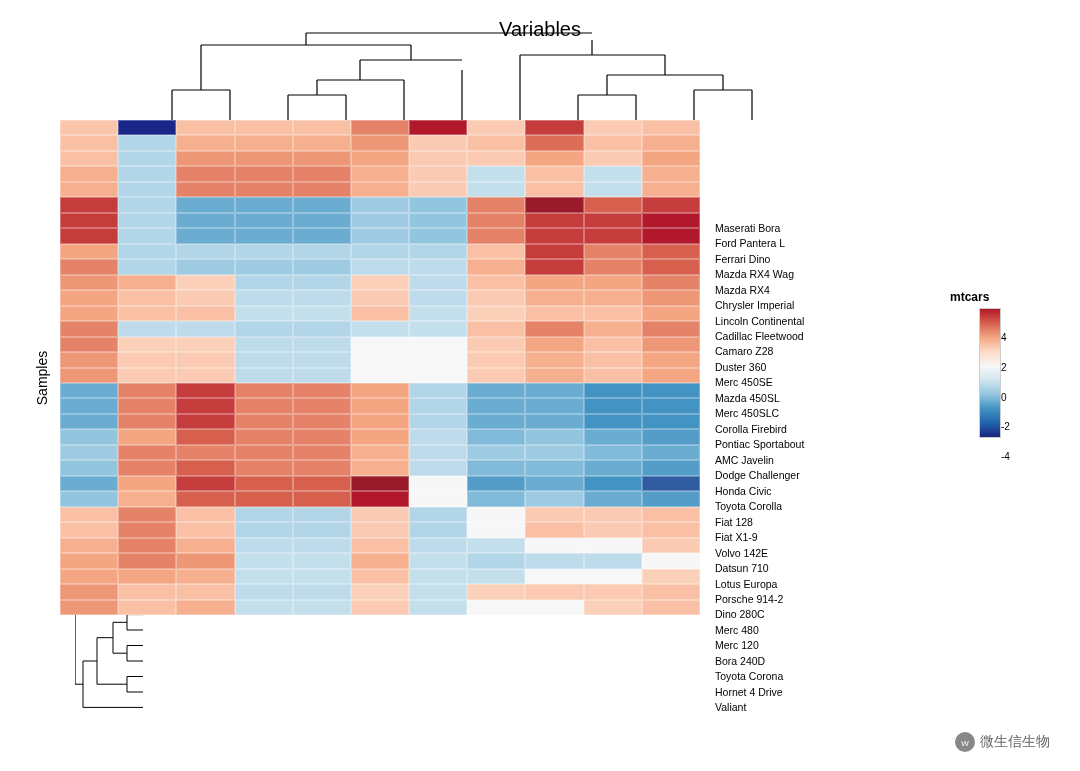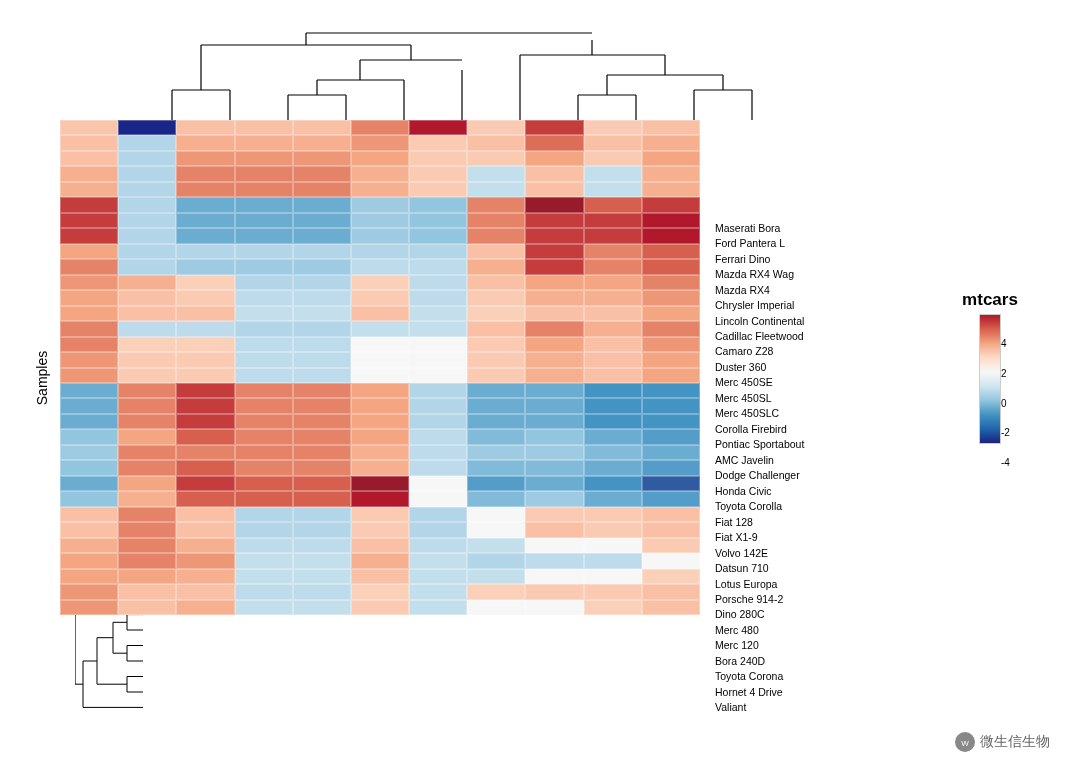--- a/index.html
+++ b/index.html
@@ -96,23 +96,22 @@
       height: 495px;
     }
     
     #legend {
       position: absolute;
       top: 290px;
       right: 50px;
       width: 80px;
     }
     #legend-title {
-      font-size: 17px;
+      font-size: 12px;
       font-weight: bold;
-      text-align: center;
       margin-bottom: 4px;
     }
     #legend-gradient {
       width: 22px;
       height: 130px;
       margin: 0 auto;
       background: linear-gradient(to bottom, #b2182b, #d6604d, #f4a582, #fddbc7, #f7f7f7, #d1e5f0, #92c5de, #4393c3, #2166ac, #1a237e);
       border: 1px solid #ccc;
     }
     #legend-labels {
@@ -135,20 +134,21 @@
       display: flex;
       align-items: center;
       gap: 4px;
     }
   </style>
 </head>
 <body>
 
 <div id="main-container">
 
+  <div id="chart-title">Variables</div>
 
   <div id="y-axis-label">Samples</div>
 
   <svg id="dendro-top" style="position:absolute; top:15px; left:143px; width:640px; height:105px;" viewBox="0 0 640 105">
 
     <line x1="29" y1="105" x2="29" y2="75" stroke="#000" stroke-width="1.2"></line>
     <line x1="87" y1="105" x2="87" y2="75" stroke="#000" stroke-width="1.2"></line>
     <line x1="29" y1="75" x2="87" y2="75" stroke="#000" stroke-width="1.2"></line>
     <line x1="58" y1="75" x2="58" y2="55" stroke="#000" stroke-width="1.2"></line>
 
@@ -652,21 +652,21 @@
       <div class="row-label">Ford Pantera L</div>
       <div class="row-label">Ferrari Dino</div>
       <div class="row-label">Mazda RX4 Wag</div>
       <div class="row-label">Mazda RX4</div>
       <div class="row-label">Chrysler Imperial</div>
       <div class="row-label">Lincoln Continental</div>
       <div class="row-label">Cadillac Fleetwood</div>
       <div class="row-label">Camaro Z28</div>
       <div class="row-label">Duster 360</div>
       <div class="row-label">Merc 450SE</div>
-      <div class="row-label">Merc 450SL</div>
+      <div class="row-label">Mazda 450SL</div>
       <div class="row-label">Merc 450SLC</div>
       <div class="row-label">Corolla Firebird</div>
       <div class="row-label">Pontiac Sportabout</div>
       <div class="row-label">AMC Javelin</div>
       <div class="row-label">Dodge Challenger</div>
       <div class="row-label">Honda Civic</div>
       <div class="row-label">Toyota Corolla</div>
       <div class="row-label">Fiat 128</div>
       <div class="row-label">Fiat X1-9</div>
       <div class="row-label">Volvo 142E</div>

